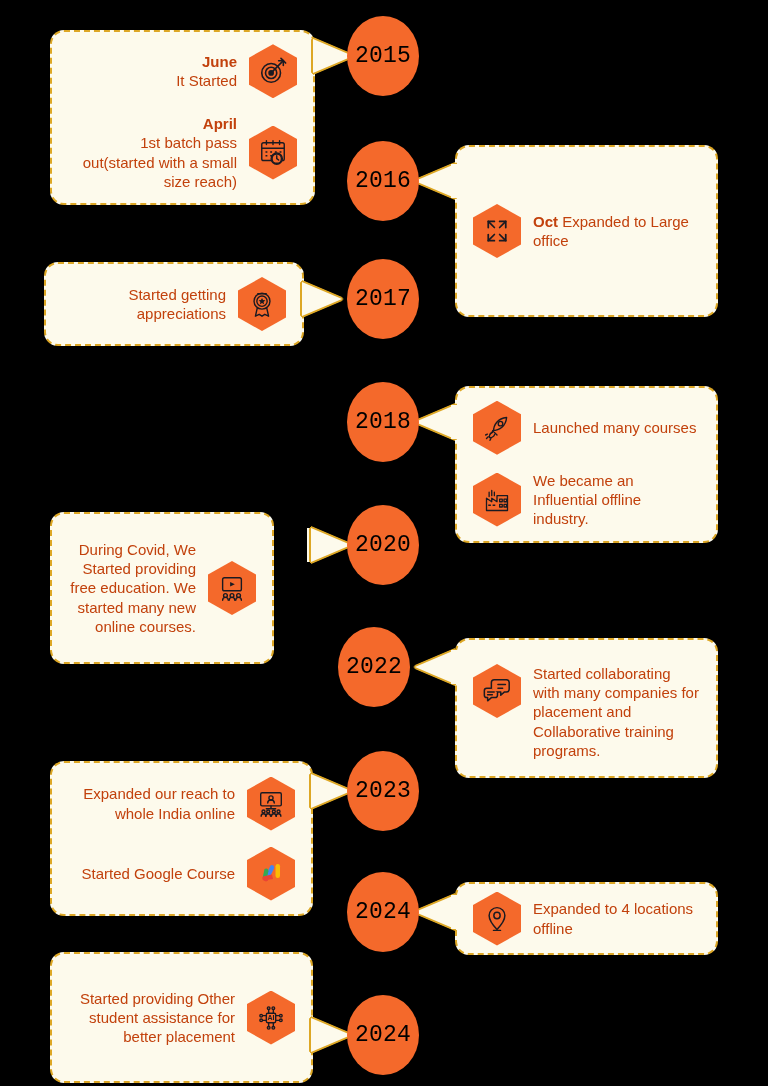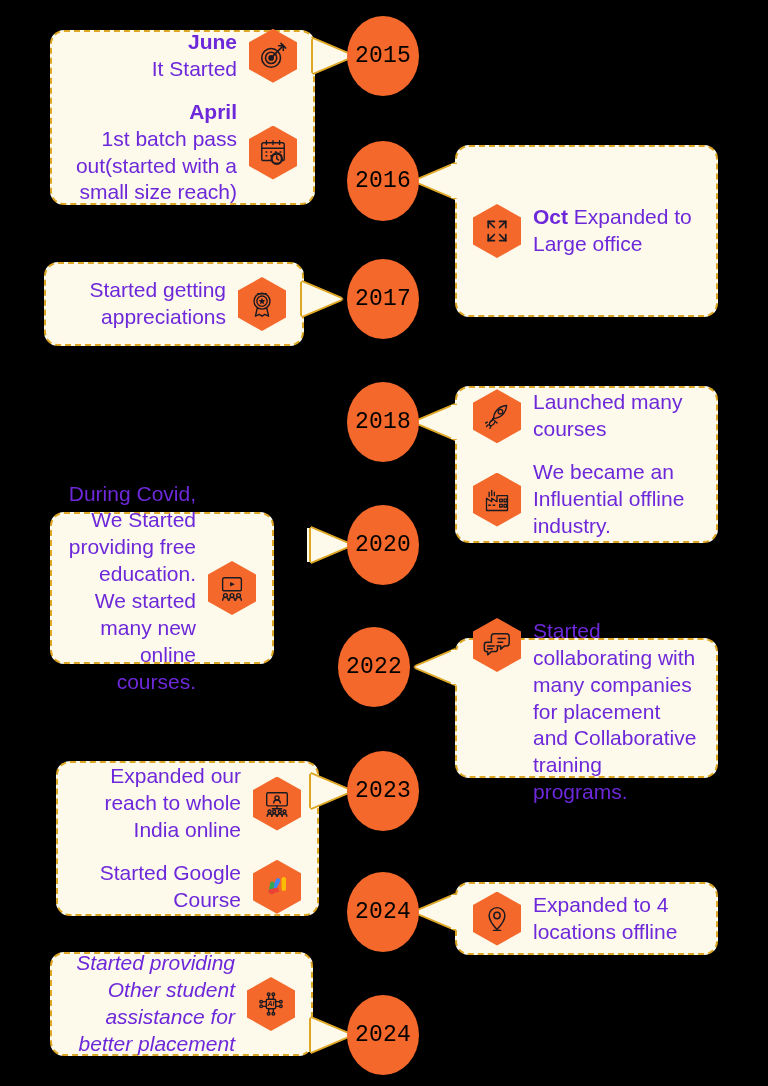--- a/index.html
+++ b/index.html
@@ -61,23 +61,23 @@
   }
 
   .entry {
     display: flex;
     align-items: center;
     gap: 12px;
   }
 
   .entry-text {
     flex: 1;
-    font-size: 21px;
+    font-size: 15px;
     line-height: 1.28;
-    color: #6d28d9;
+    color: #c2410c;
   }
   .entry-text b { font-weight: 700; }
 
   
   .card.left .entry-text { text-align: right; }
   .card.left .entry { flex-direction: row; }
   
   .card.right .entry-text { text-align: left; }
 
   
@@ -305,21 +305,21 @@
             <path d="M6 17 h7 M6 20 h5"></path>
           </svg>
         </div>
         <div class="entry-text">
           <span>Started collaborating with many companies for placement and Collaborative training programs.</span>
         </div>
       </div>
     </div>
   </div>
 
-  <div class="card left" style="left:56px; top:761px; width:263px; height:155px;">
+  <div class="card left" style="left:50px; top:761px; width:263px; height:155px;">
     <div class="card-inner">
       <div class="entry">
         <div class="entry-text">
           <span>Expanded our reach to whole India online</span>
         </div>
         <div class="hex">
           <svg width="30" height="30" viewBox="0 0 32 32" fill="none" stroke="#1A1A22" stroke-width="1.5">
             <rect x="5" y="4" width="22" height="14" rx="1.5"></rect>
             <circle cx="16" cy="9.5" r="2.2"></circle>
             <path d="M12.5 15 c0-2 1.6-3.2 3.5-3.2 s3.5 1.2 3.5 3.2" stroke-linecap="round"></path>
@@ -372,21 +372,21 @@
             <path d="M12 29 h8"></path>
           </svg>
         </div>
         <div class="entry-text">
           <span>Expanded to 4 locations offline</span>
         </div>
       </div>
     </div>
   </div>
 
-  <div class="card left" style="left:50px; top:952px; width:263px; height:104px;font-style:italic;">
+  <div class="card left" style="left:50px; top:952px; width:263px; height:131px;">
     <div class="card-inner">
       <div class="entry">
         <div class="entry-text">
           <span>Started providing Other student assistance for better placement</span>
         </div>
         <div class="hex">
           <svg width="30" height="30" viewBox="0 0 32 32" fill="none" stroke="#1A1A22" stroke-width="1.5">
             <rect x="11" y="11" width="10" height="10" rx="1.5"></rect>
             <text x="16" y="18.6" font-family="Liberation Sans, sans-serif" font-size="7.5" font-weight="700" fill="#1A1A22" stroke="none" text-anchor="middle">AI</text>
             <path d="M13.5 11 V7 M18.5 11 V7" stroke-linecap="round"></path>

